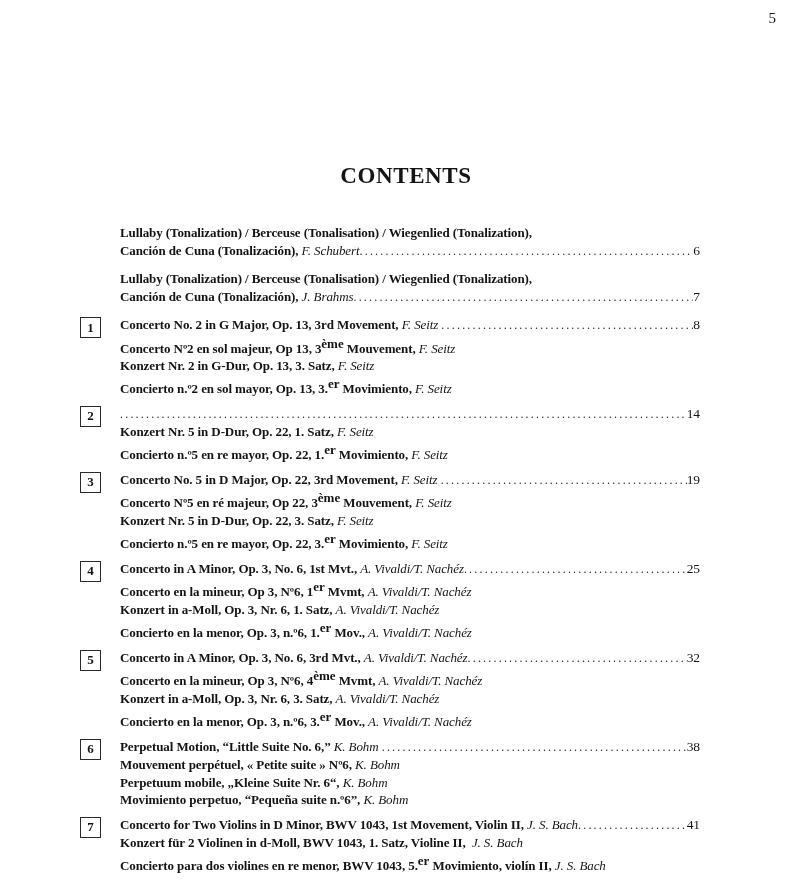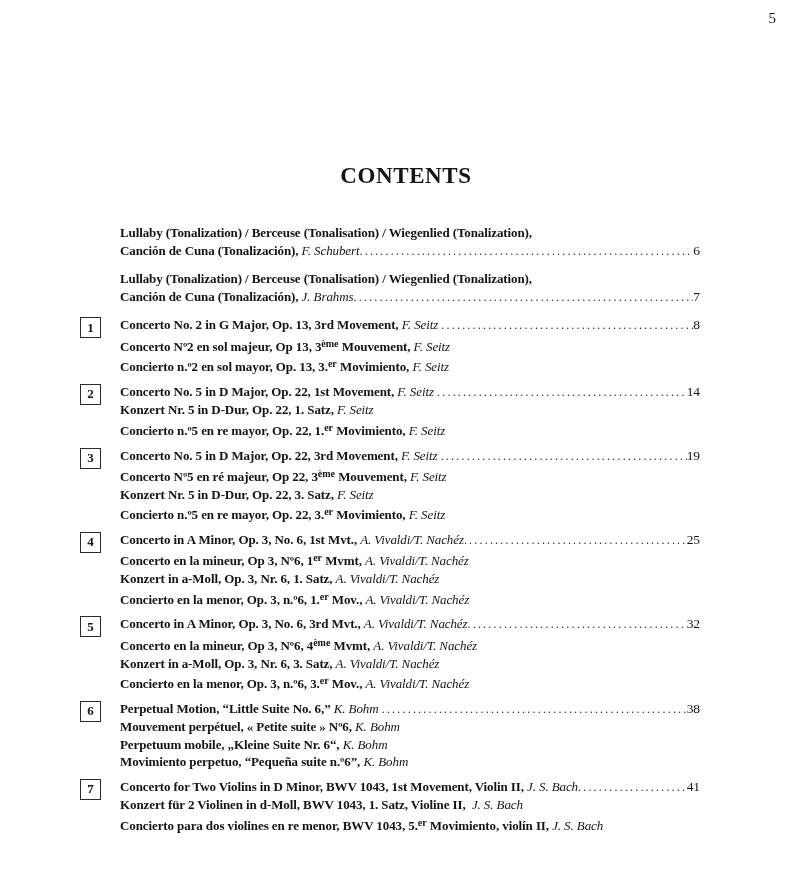--- a/index.html
+++ b/index.html
@@ -71,21 +71,21 @@
     letter-spacing: -0.1px;
   }
   .text {
     flex: 0 0 auto;
     white-space: pre;
   }
   .seg-b { font-weight: bold; }
   .seg-i { font-weight: normal; font-style: italic; }
   .seg-sup {
     font-weight: bold;
-    font-size: 10px;
+    font-size: 13px;
     vertical-align: 0.42em;
     letter-spacing: 0;
   }
   .leader {
     flex: 1 1 auto;
     min-width: 0;
     overflow: hidden;
     white-space: nowrap;
     font-weight: normal;
     font-size: 12px;
@@ -142,31 +142,33 @@
       <div class="lines">
         <div class="line">
           <span class="text"><span class="seg-b">Concerto No. 2 in G Major, Op. 13, 3rd Movement, </span><span class="seg-i">F. Seitz</span><span class="seg-b"> </span></span>
           <span class="leader"></span>
           <span class="pn">8</span>
         </div>
         <div class="line">
           <span class="text"><span class="seg-b">Concerto Nº2 en sol majeur, Op 13, 3</span><span class="seg-sup">ème</span><span class="seg-b"> Mouvement, </span><span class="seg-i">F. Seitz</span></span>
         </div>
         <div class="line">
+          <span class="text"><span class="seg-b">Konzert Nr. 2 in G-Dur, Op. 13, 3. Satz, </span><span class="seg-i">F. Seitz</span></span>
+        </div>
+        <div class="line">
           <span class="text"><span class="seg-b">Concierto n.º2 en sol mayor, Op. 13, 3.</span><span class="seg-sup">er</span><span class="seg-b"> Movimiento, </span><span class="seg-i">F. Seitz</span></span>
         </div>
       </div>
     </div>
     <div class="entry">
       <div class="numcol">
         <div class="numbox">2</div>
       </div>
       <div class="lines">
         <div class="line">
-          <span class="text"><span class="seg-b">Concerto No. 5 in D Major, Op. 22, 1st Movement, </span><span class="seg-i">F. Seitz</span><span class="seg-b"> </span></span>
           <span class="leader"></span>
           <span class="pn">14</span>
         </div>
         <div class="line">
           <span class="text"><span class="seg-b">Konzert Nr. 5 in D-Dur, Op. 22, 1. Satz, </span><span class="seg-i">F. Seitz</span></span>
         </div>
         <div class="line">
           <span class="text"><span class="seg-b">Concierto n.º5 en re mayor, Op. 22, 1.</span><span class="seg-sup">er</span><span class="seg-b"> Movimiento, </span><span class="seg-i">F. Seitz</span></span>
         </div>
       </div>

